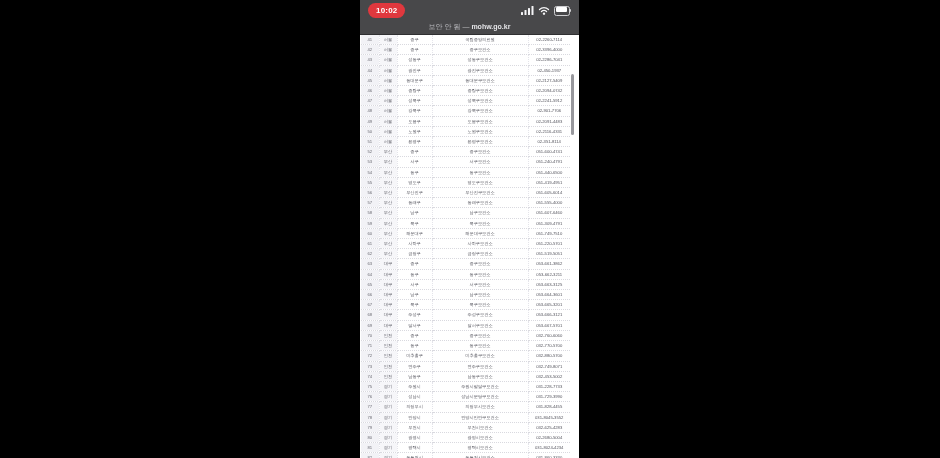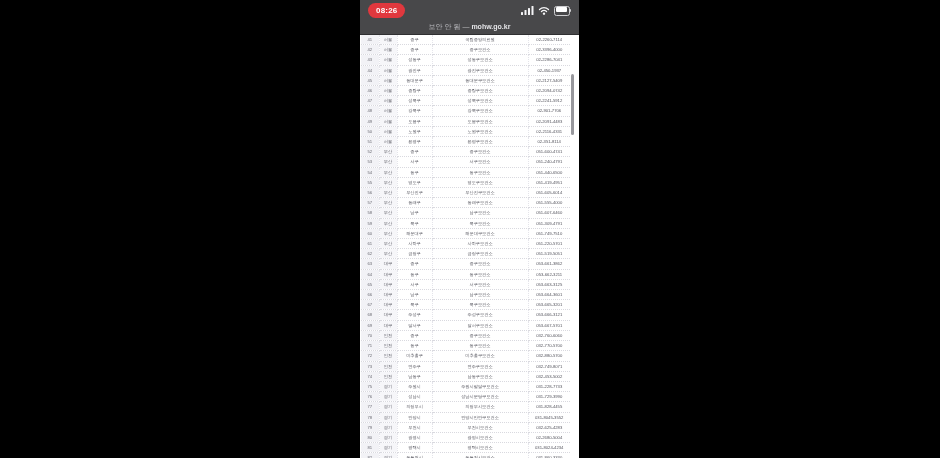--- a/index.html
+++ b/index.html
@@ -61,21 +61,21 @@
     position:absolute;right:5px;top:39px;width:3px;height:61px;background:#98989d;border-radius:2px;
   }
 </style>
 </head>
 <body>
 
 <div class="phone">
 
   <div class="header">
     <div class="status-row">
-      <span class="time-pill">08:26</span>
+      <span class="time-pill">10:02</span>
       <span class="status-icons">
         <span>
           <svg width="13" height="9" viewBox="0 0 13 9">
             <rect x="0" y="6" width="2" height="3" rx="0.5" fill="#f4f4f6"></rect>
             <rect x="3.5" y="4" width="2" height="5" rx="0.5" fill="#f4f4f6"></rect>
             <rect x="7" y="2" width="2" height="7" rx="0.5" fill="#f4f4f6"></rect>
             <rect x="10.5" y="0" width="2" height="9" rx="0.5" fill="#f4f4f6"></rect>
           </svg>
         </span>
         <span>

